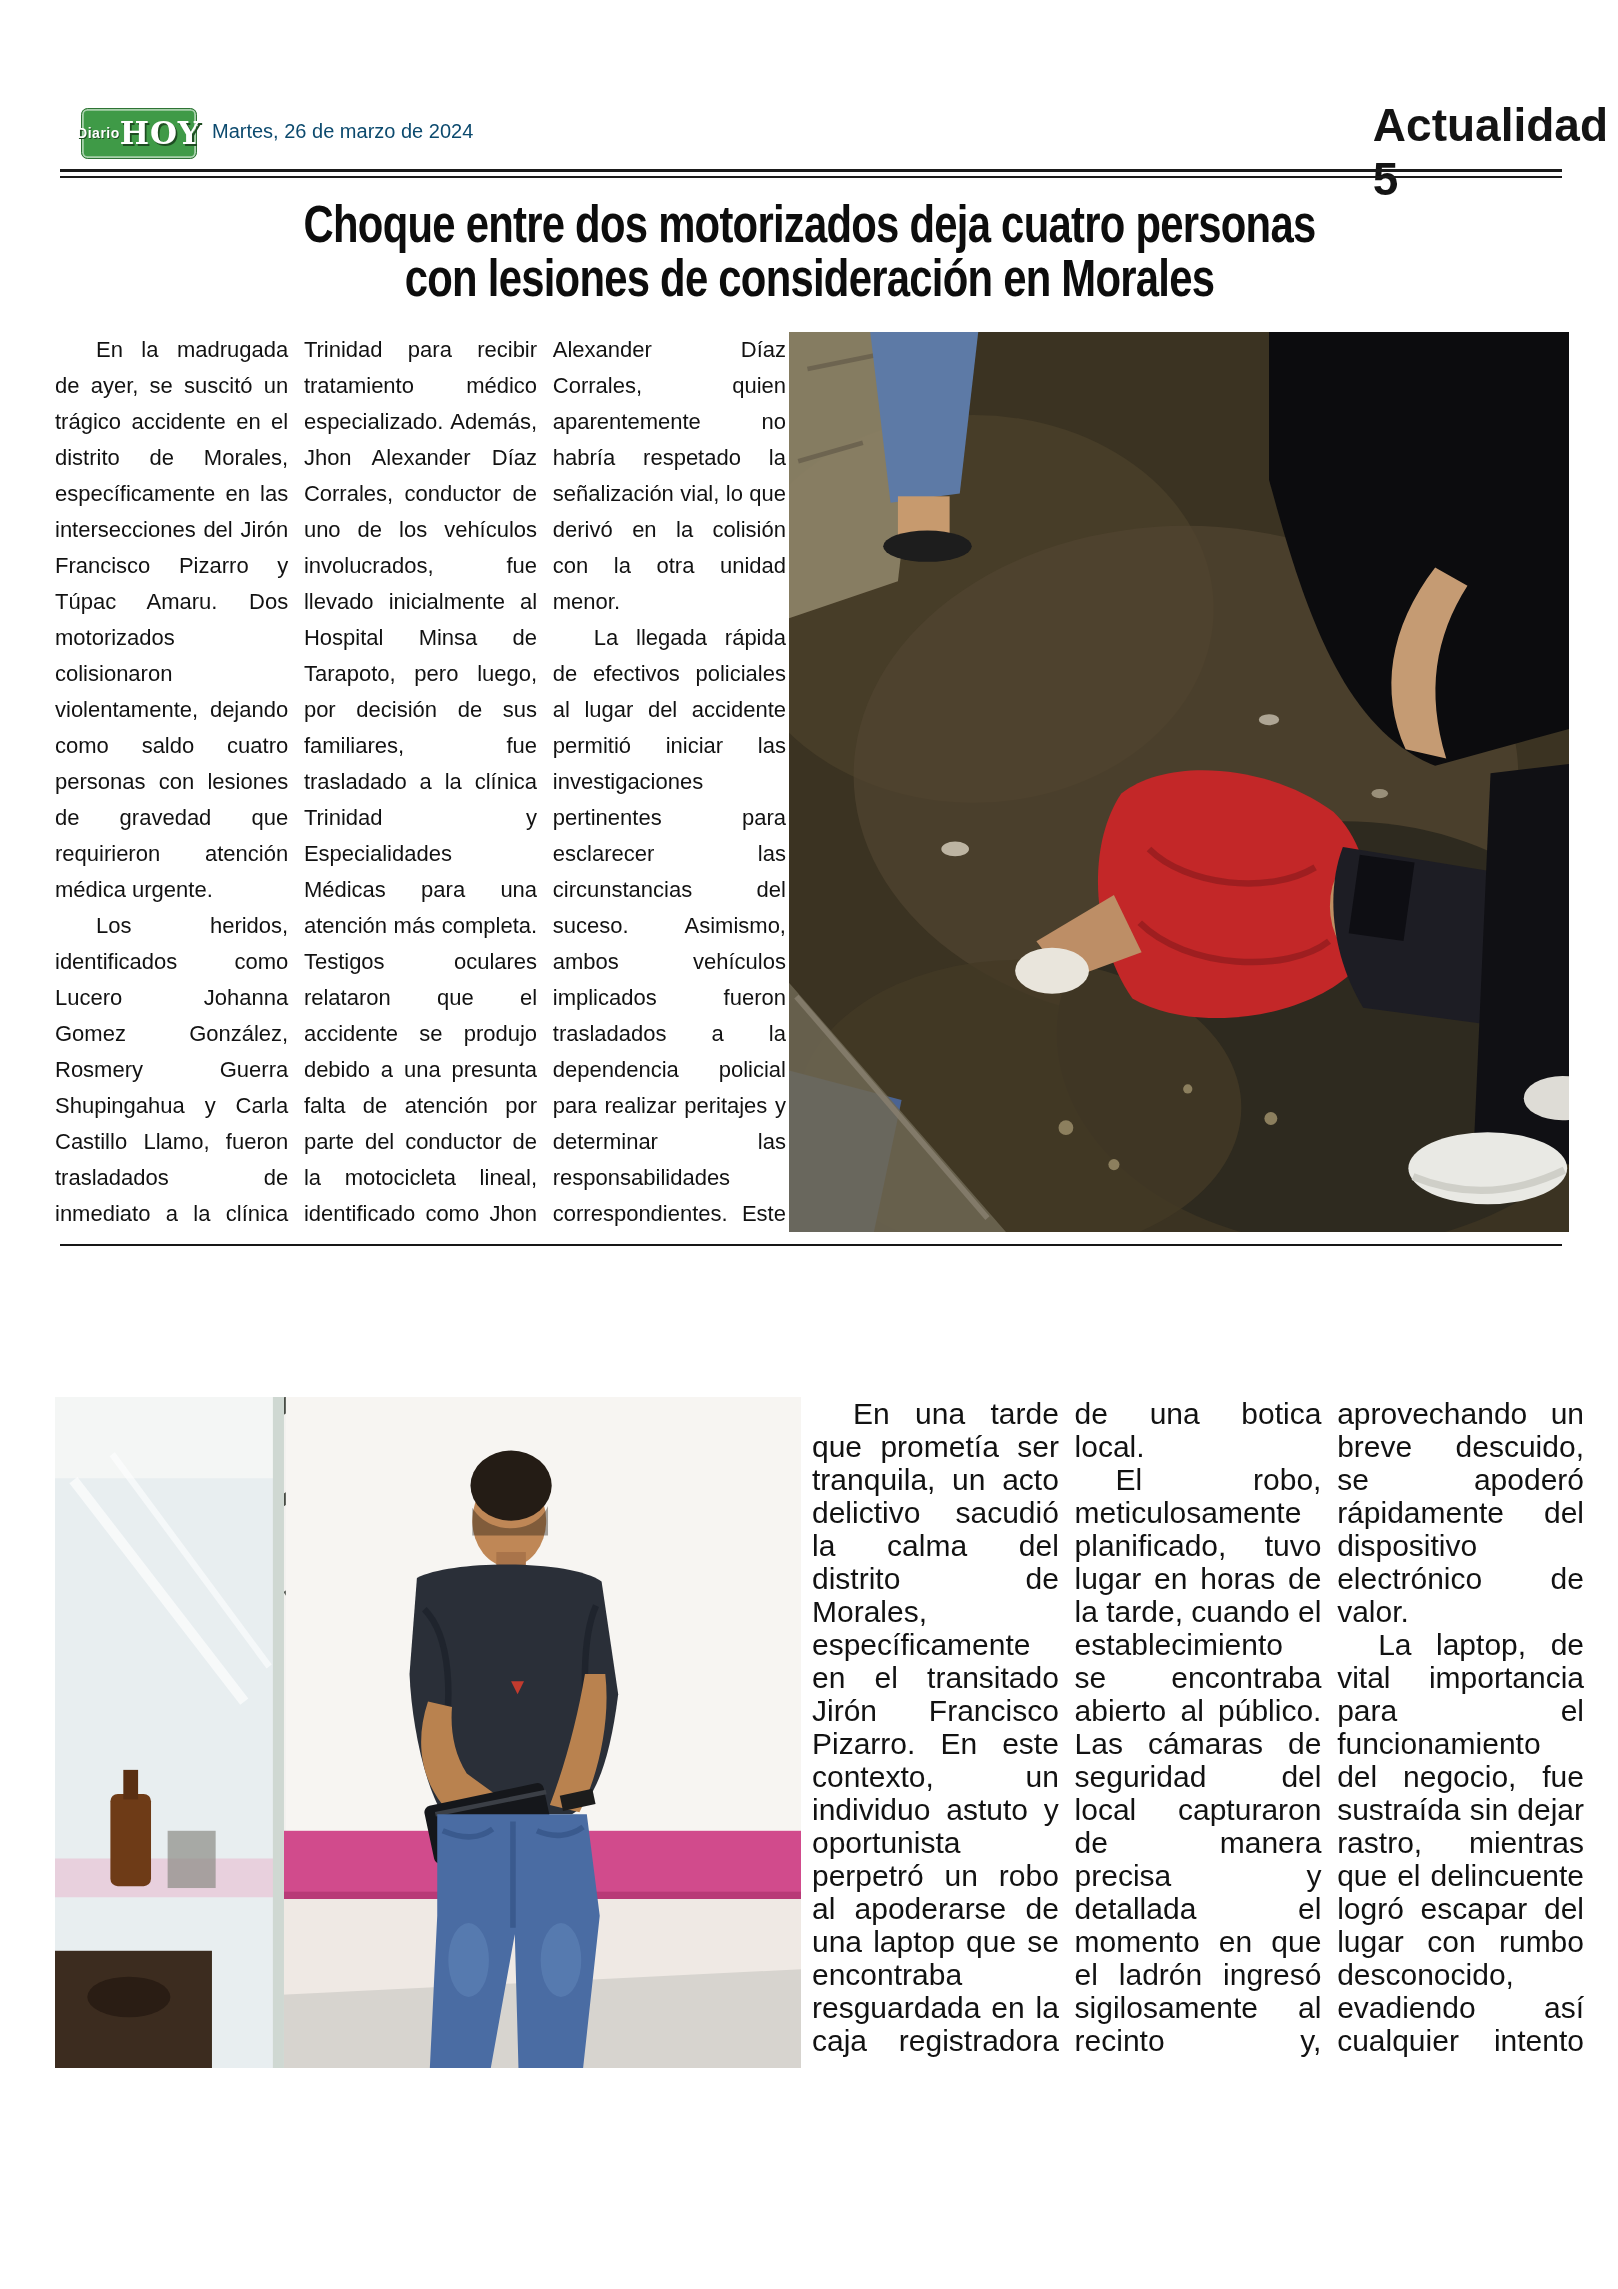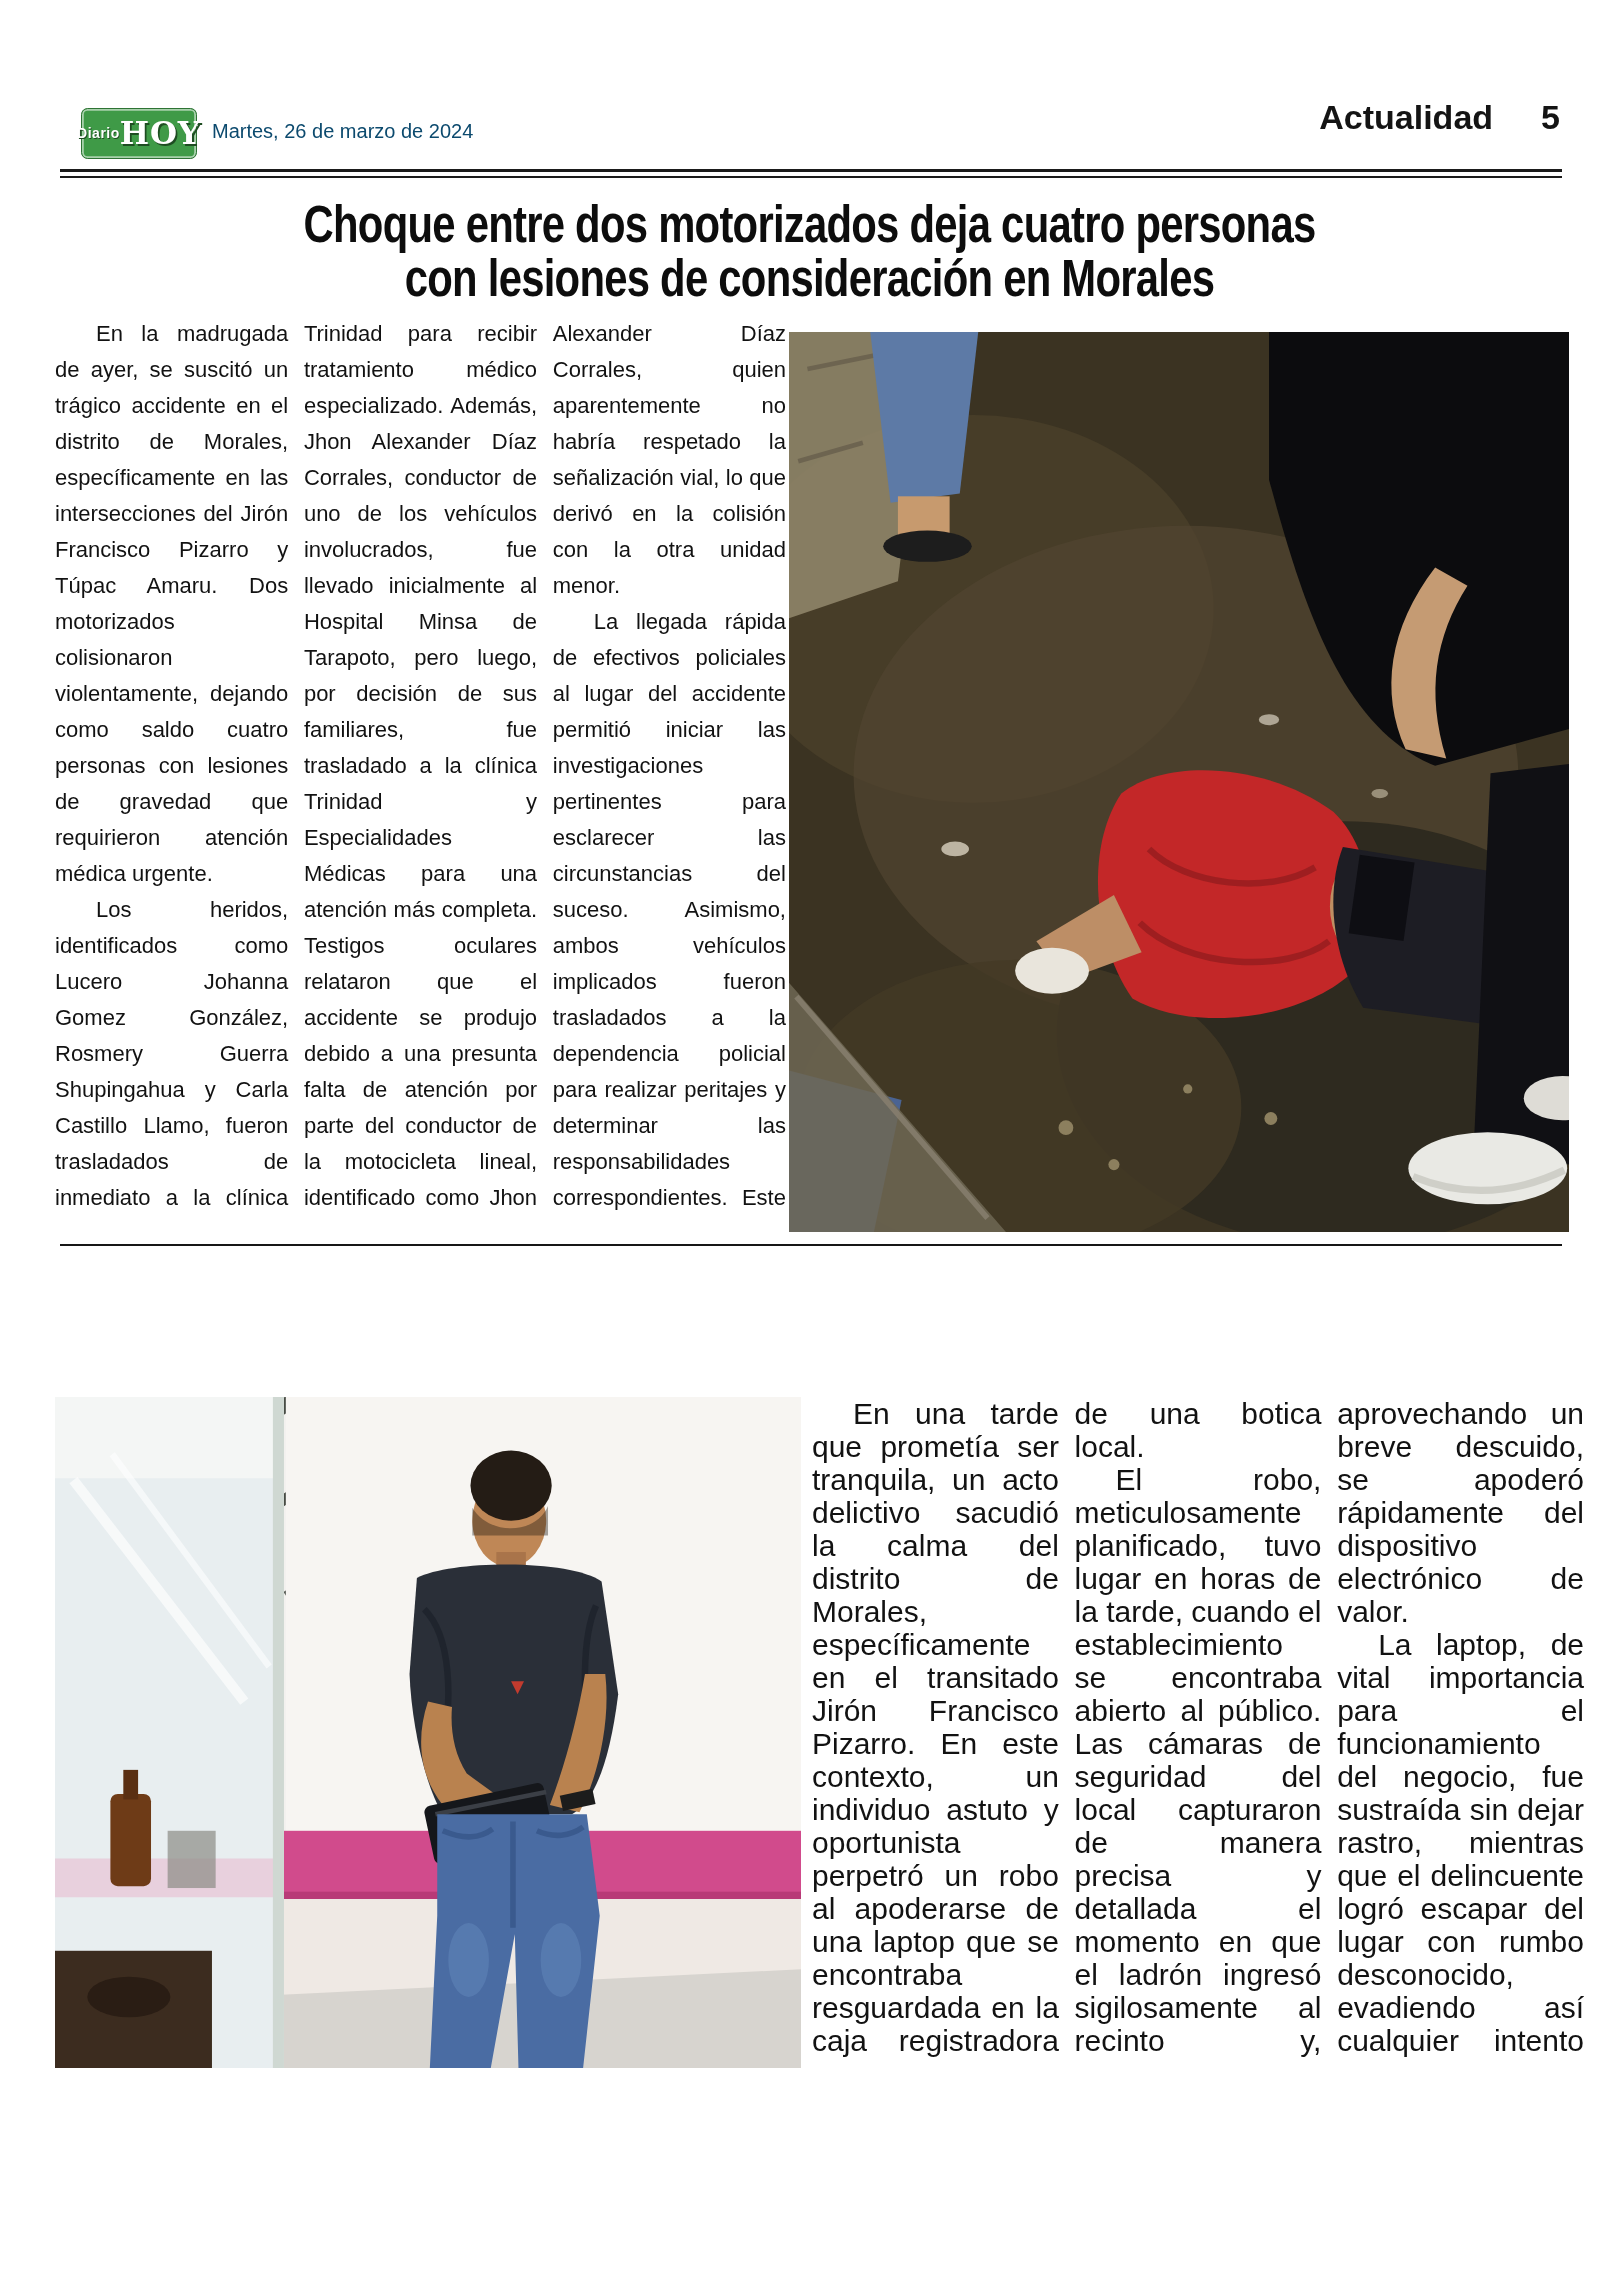--- a/index.html
+++ b/index.html
@@ -33,22 +33,22 @@
     font-family:"DejaVu Serif", serif;
     font-size:31px;font-weight:bold;color:#ffffff;letter-spacing:0.9px;
     text-shadow:1.8px 1.8px 0 #1e4d22;
   }
   .date{
     position:absolute;left:212px;top:120px;
     font-size:20px;color:#0c4a6e;
   }
   .section{
     position:absolute;right:59px;top:98px;
-    font-size:34px;font-weight:bold;color:#141414;
-    display:flex;align-items:baseline;
+    font-size:46px;font-weight:bold;color:#141414;
+    display:flex;align-items:baseline;flex-direction:column;
   }
   .section .pageno{margin-left:48px;}
   .header-rule{
     position:absolute;left:60px;top:169px;width:1502px;height:3.7px;
     border-top:3.7px solid #1b1b1b;border-bottom:2.8px solid #1b1b1b;
   }
   
   .headline{
     position:absolute;left:46px;width:1527px;text-align:center;
     font-weight:bold;color:#0d0d0d;
@@ -65,21 +65,21 @@
   .bodytext{
     position:absolute;
     text-align:justify;
     color:#121212;
     hyphens:auto;-webkit-hyphens:auto;
     overflow:hidden;
     column-fill:auto;
   }
   .bodytext p{margin:0;text-indent:41px;}
   #a1-body{
-    left:55px;top:316px;width:731px;height:900px;
+    left:55px;top:332px;width:731px;height:900px;
     column-count:3;column-gap:15.7px;
     font-size:22px;line-height:36px;
   }
   #a2-body{
     left:812px;top:1397px;width:772px;height:666px;
     column-count:3;column-gap:15.7px;
     font-size:30px;line-height:33px;
   }
   
   .photo{position:absolute;overflow:hidden;}

